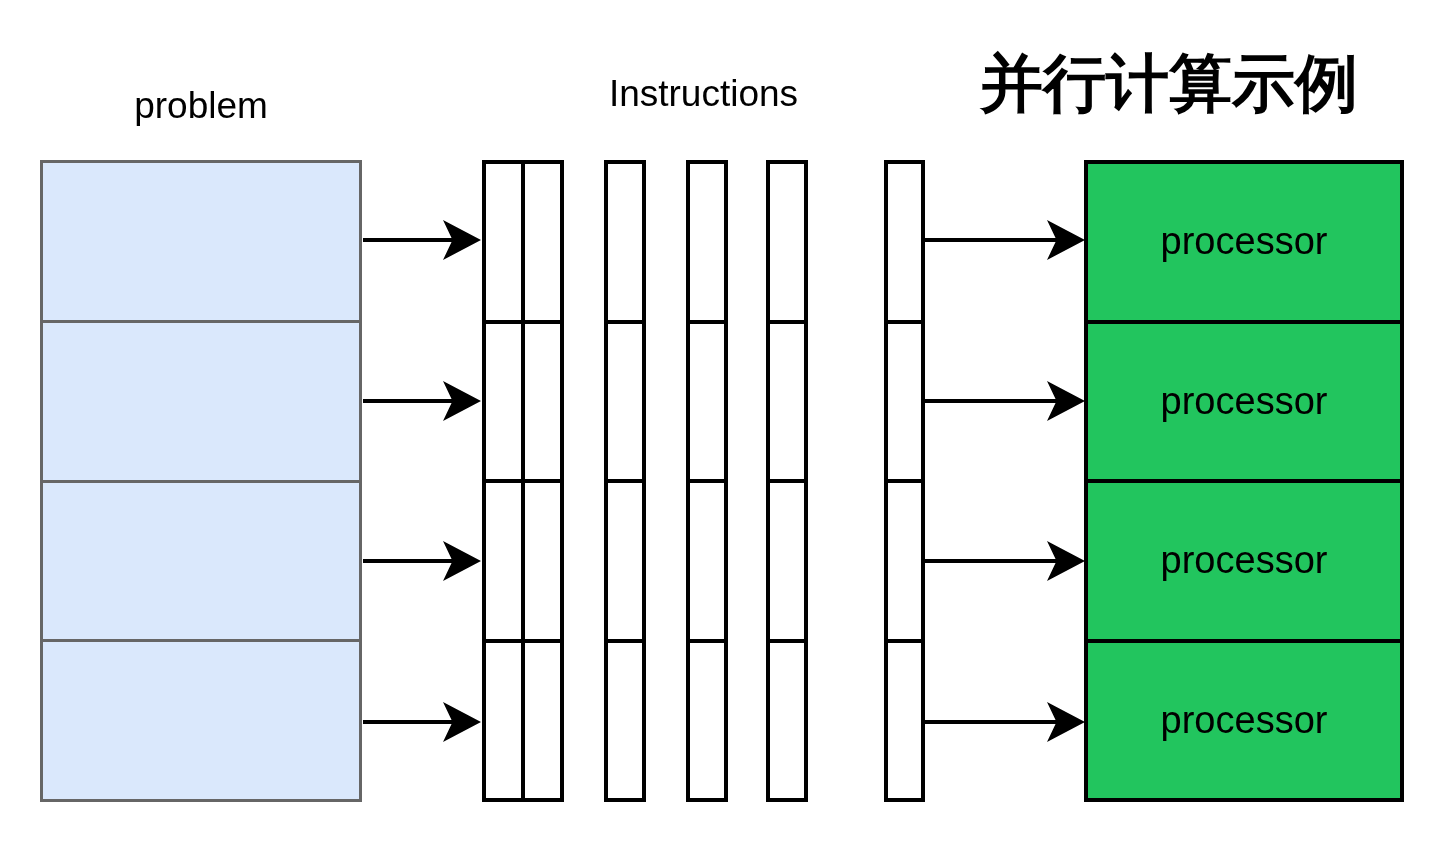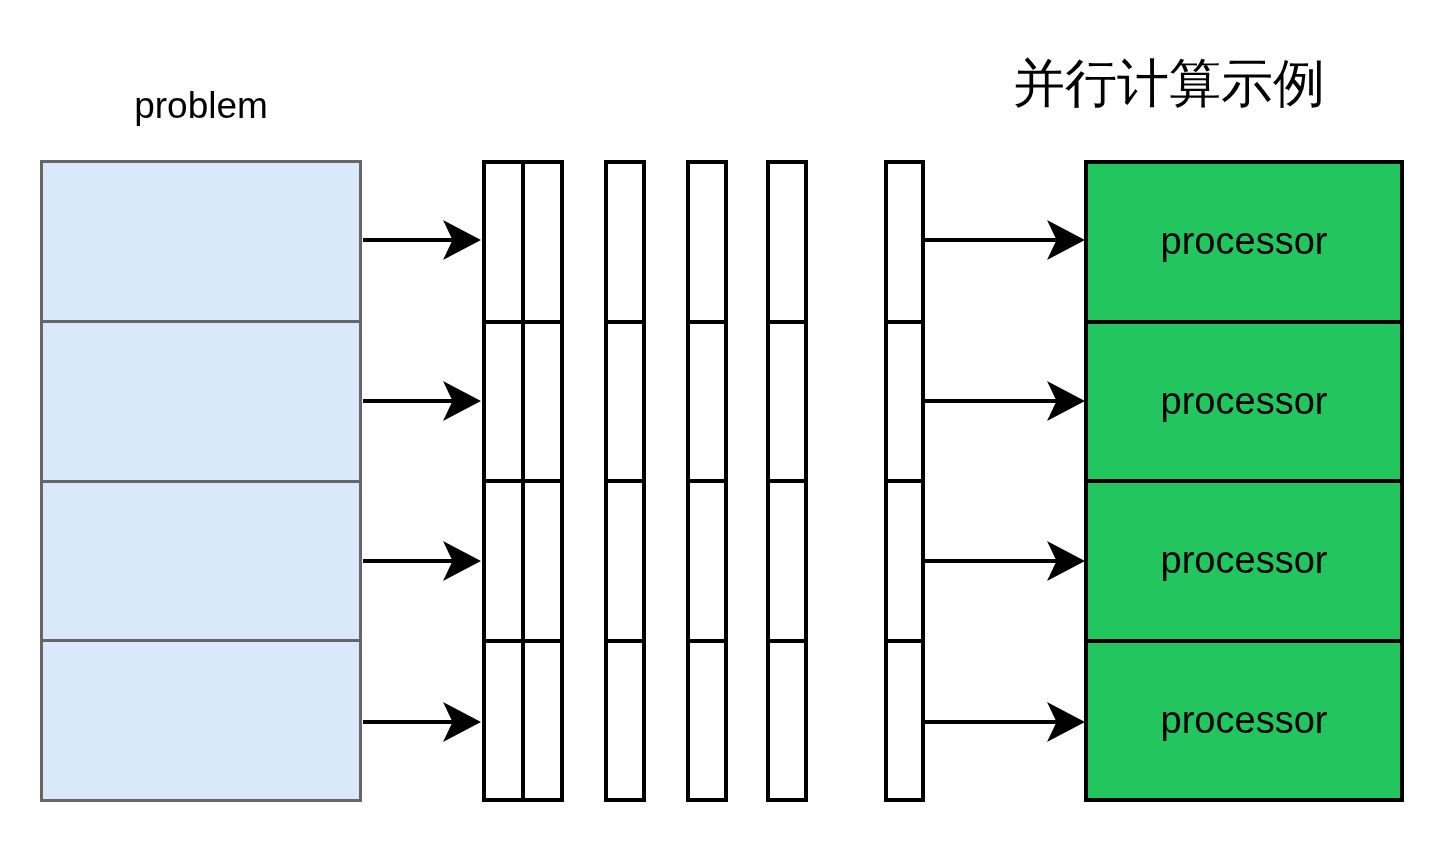--- a/index.html
+++ b/index.html
@@ -16,21 +16,21 @@
   .diagram-label {
     position: absolute;
     color: #000;
     text-align: center;
     font-size: 37px;
     line-height: 44px;
     white-space: nowrap;
   }
   .problem-label      { left: 40px;  width: 322px; top: 84px; }
   .instructions-label { left: 482px; width: 443px; top: 72px; }
-  .title-label        { left: 930px; width: 478px; top: 48px; font-size: 52px; line-height: 70px; font-weight: normal; }
+  .title-label        { left: 930px; width: 478px; top: 48px; font-size: 63px; line-height: 70px; font-weight: bold; }
 
   
   .problem-box {
     position: absolute; left: 40px; top: 160px;
     width: 322px; height: 642px;
     box-sizing: border-box;
     border: 3px solid #666666;
     background: #dae8fc;
     display: flex; flex-direction: column;
   }
@@ -89,20 +89,21 @@
   .ay-2 { top: 381px; }
   .ay-3 { top: 541px; }
   .ay-4 { top: 702px; }
 </style>
 </head>
 <body>
 
 <div class="canvas">
 
   <div class="diagram-label problem-label">problem</div>
+  <div class="diagram-label instructions-label">Instructions</div>
   <div class="diagram-label title-label">并行计算示例</div>
 
   <div class="problem-box">
     <div class="problem-row"></div>
     <div class="problem-row"></div>
     <div class="problem-row"></div>
     <div class="problem-row"></div>
   </div>
 
   <div class="arrow al ay-1">

